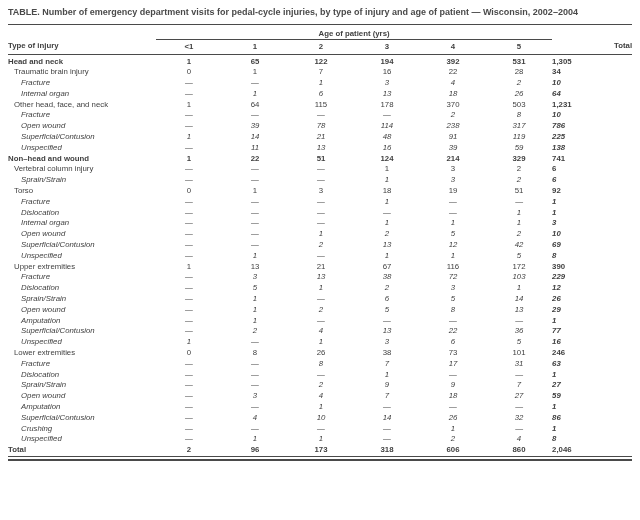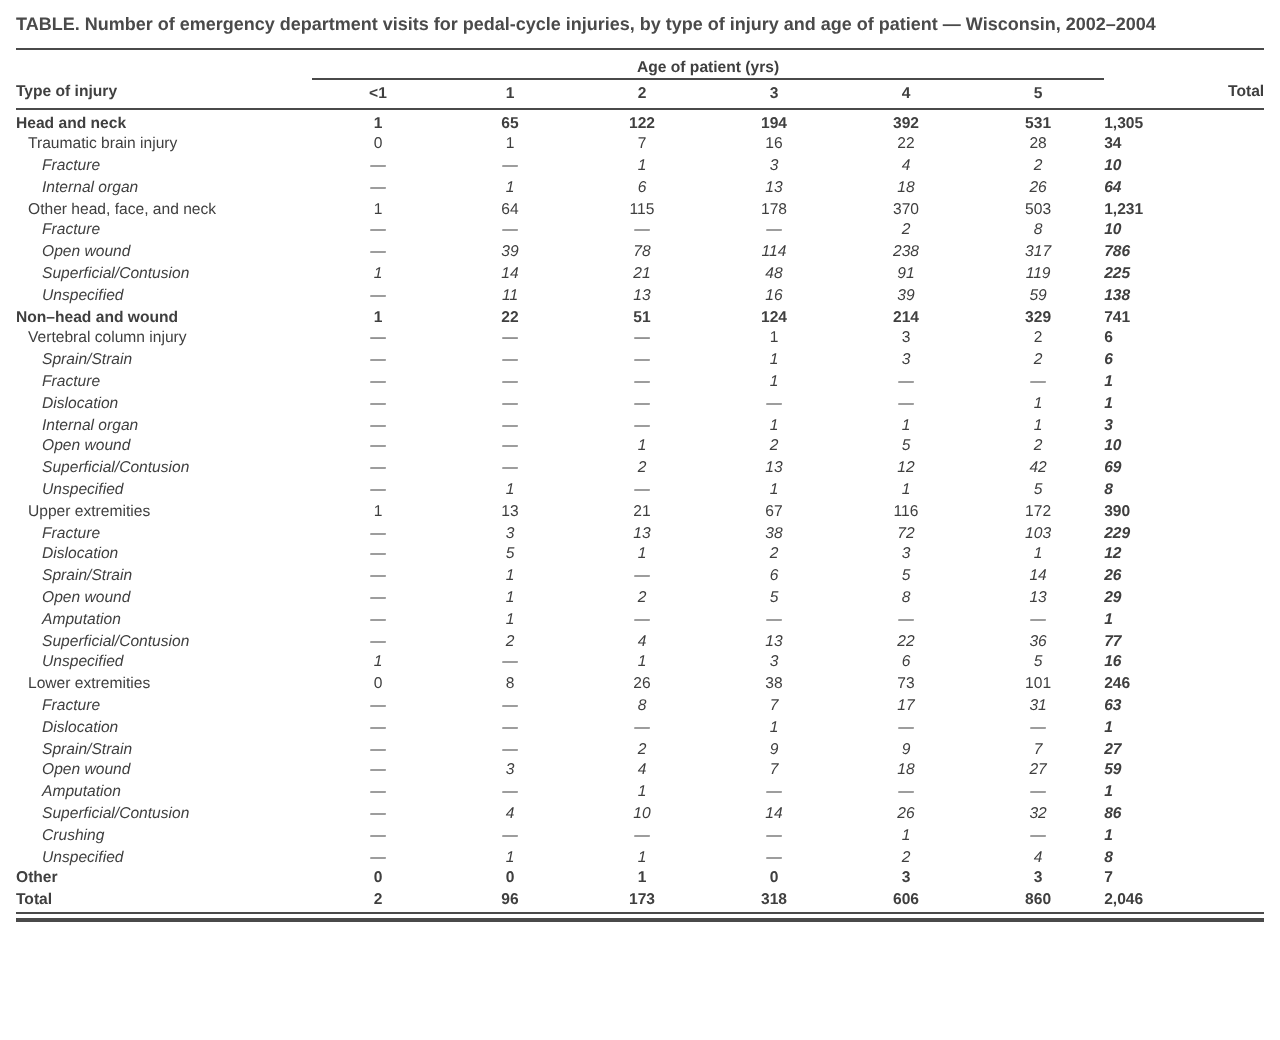--- a/index.html
+++ b/index.html
@@ -210,20 +210,30 @@
       <tr class="row-italic indent-2">
         <td class="label">Sprain/Strain</td>
         <td class="num">—</td>
         <td class="num">—</td>
         <td class="num">—</td>
         <td class="num">1</td>
         <td class="num">3</td>
         <td class="num">2</td>
         <td class="total">6</td>
       </tr>
+      <tr class="row-plain indent-1">
+        <td class="label">Torso</td>
+        <td class="num">0</td>
+        <td class="num">1</td>
+        <td class="num">3</td>
+        <td class="num">18</td>
+        <td class="num">19</td>
+        <td class="num">51</td>
+        <td class="total">92</td>
+      </tr>
       <tr class="row-italic indent-2">
         <td class="label">Fracture</td>
         <td class="num">—</td>
         <td class="num">—</td>
         <td class="num">—</td>
         <td class="num">1</td>
         <td class="num">—</td>
         <td class="num">—</td>
         <td class="total">1</td>
       </tr>
@@ -441,30 +451,20 @@
         <td class="label">Unspecified</td>
         <td class="num">—</td>
         <td class="num">1</td>
         <td class="num">1</td>
         <td class="num">—</td>
         <td class="num">2</td>
         <td class="num">4</td>
         <td class="total">8</td>
       </tr>
       <tr class="row-bold indent-0">
-        <td class="label">Other</td>
-        <td class="num">0</td>
-        <td class="num">0</td>
-        <td class="num">1</td>
-        <td class="num">0</td>
-        <td class="num">3</td>
-        <td class="num">3</td>
-        <td class="total">7</td>
-      </tr>
-      <tr class="row-bold indent-0">
         <td class="label">Total</td>
         <td class="num">2</td>
         <td class="num">96</td>
         <td class="num">173</td>
         <td class="num">318</td>
         <td class="num">606</td>
         <td class="num">860</td>
         <td class="total">2,046</td>
       </tr>
     </tbody>

